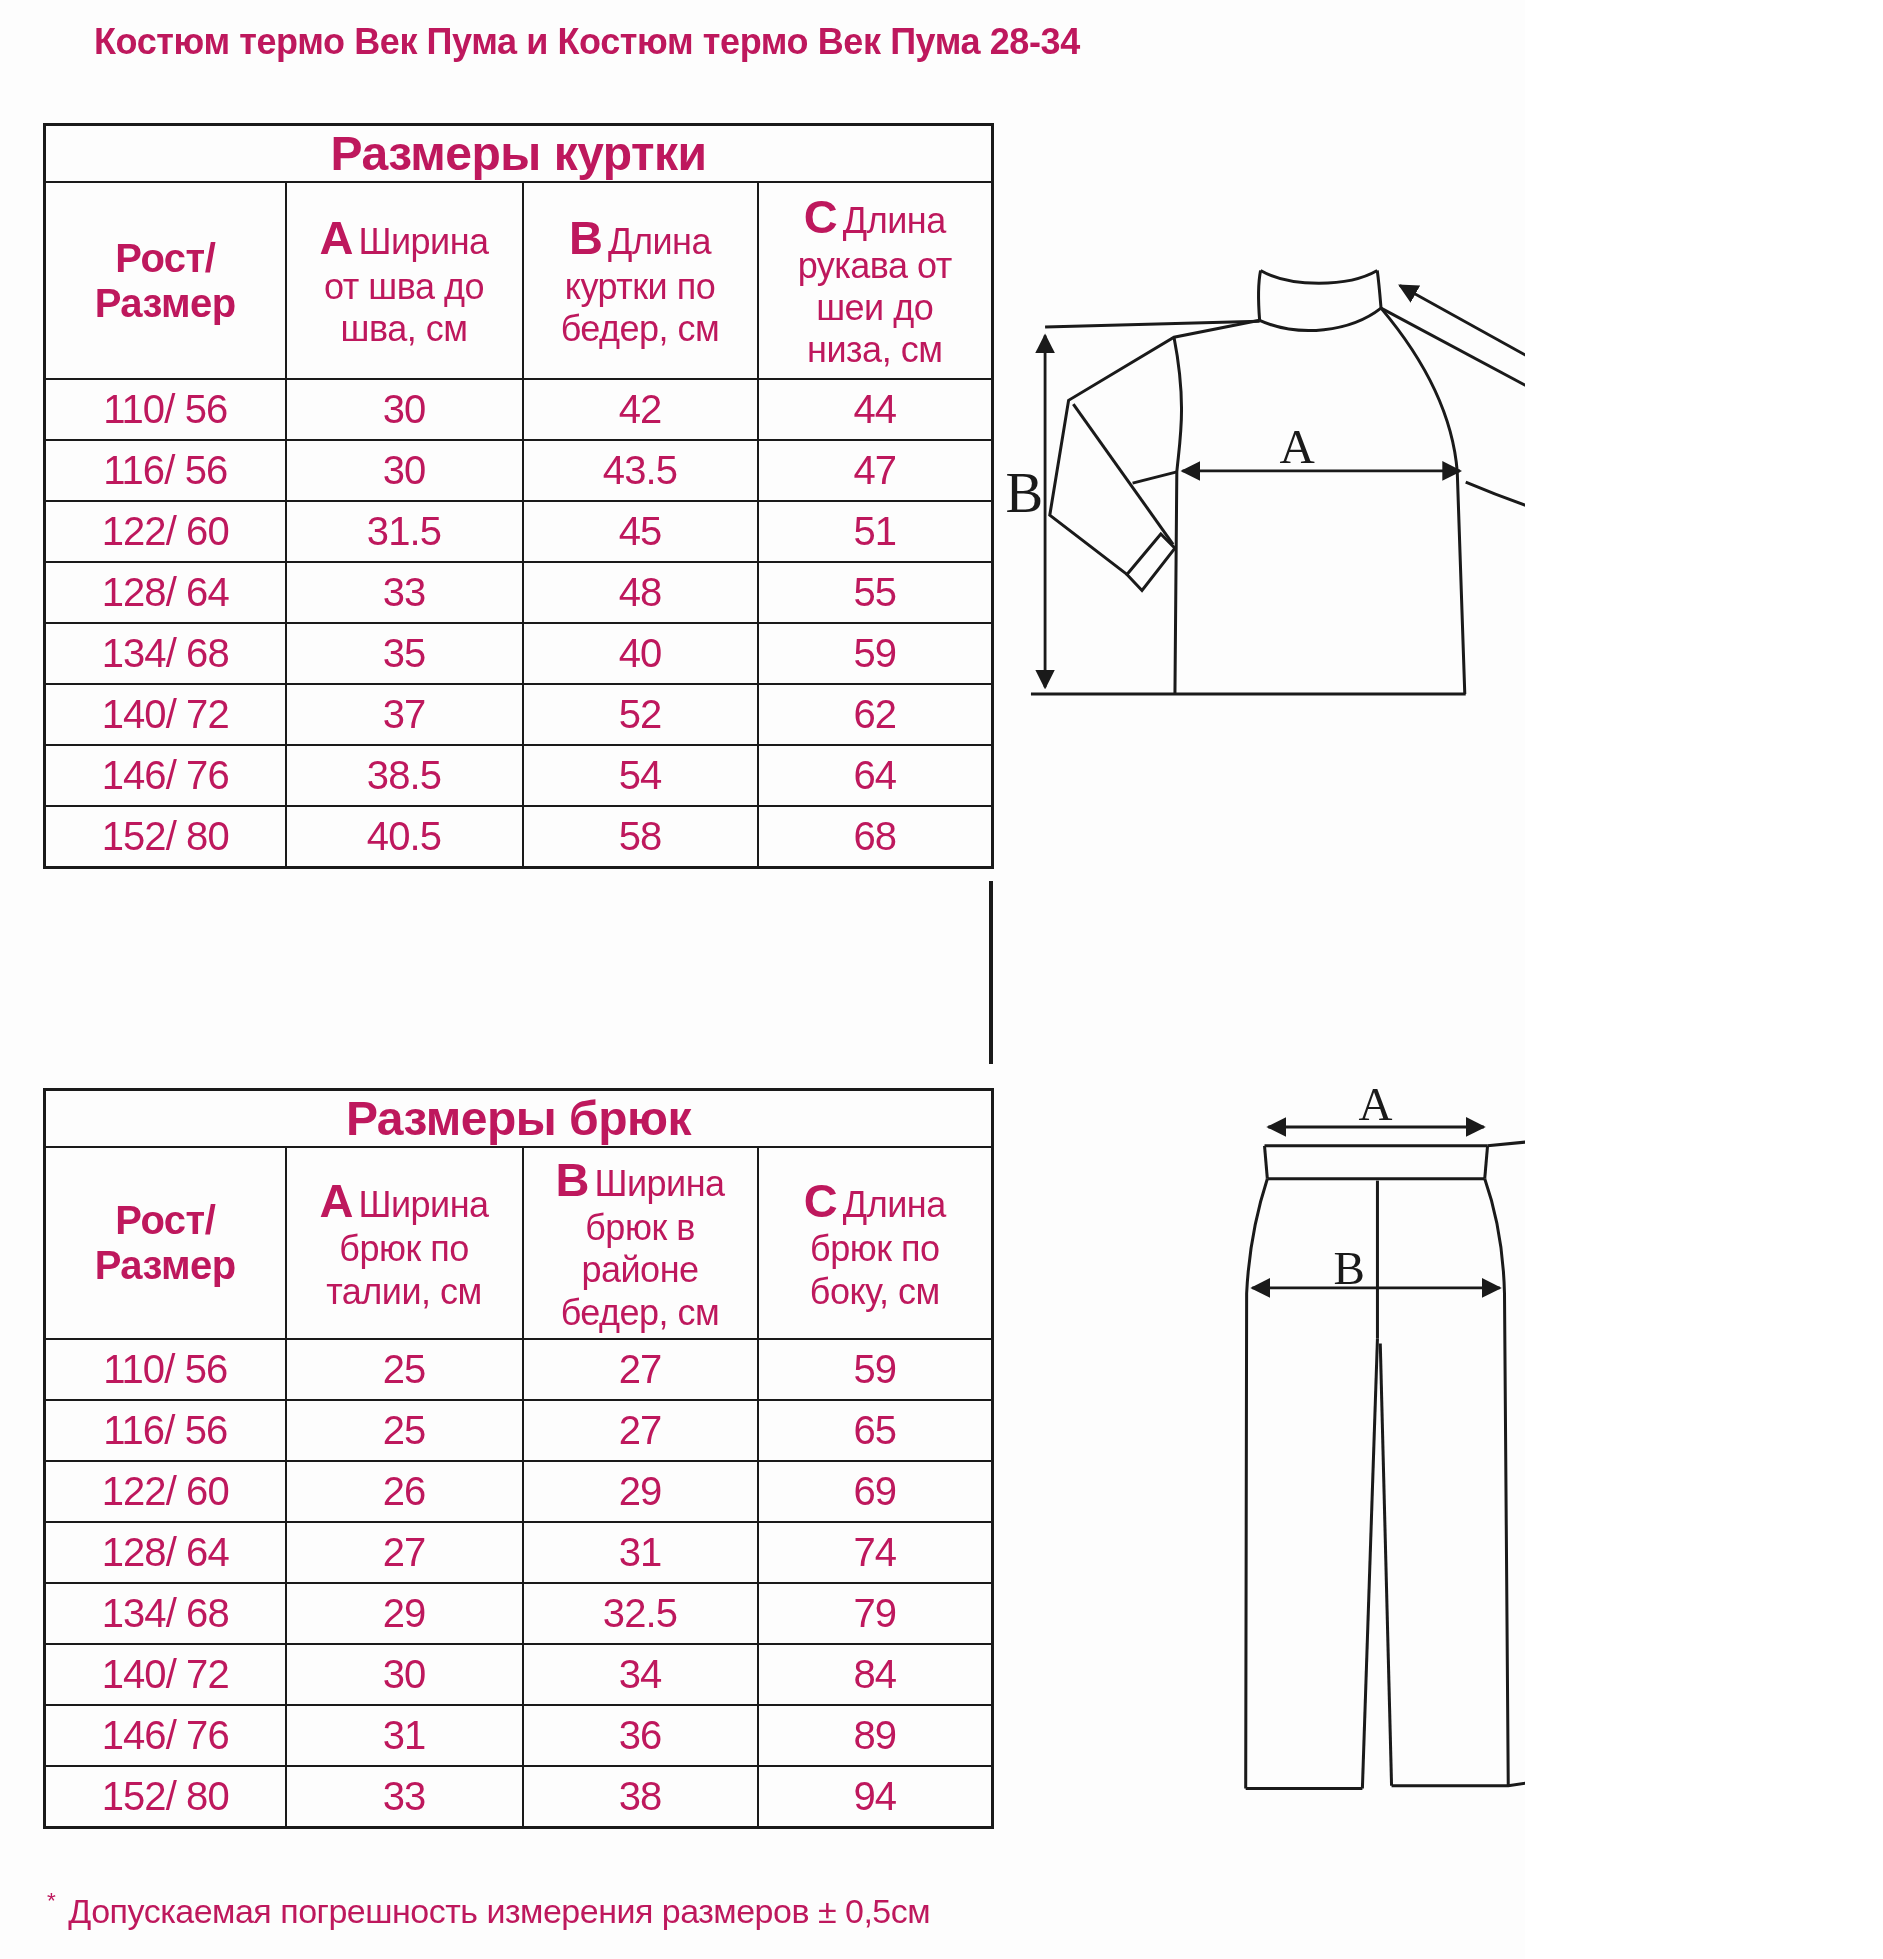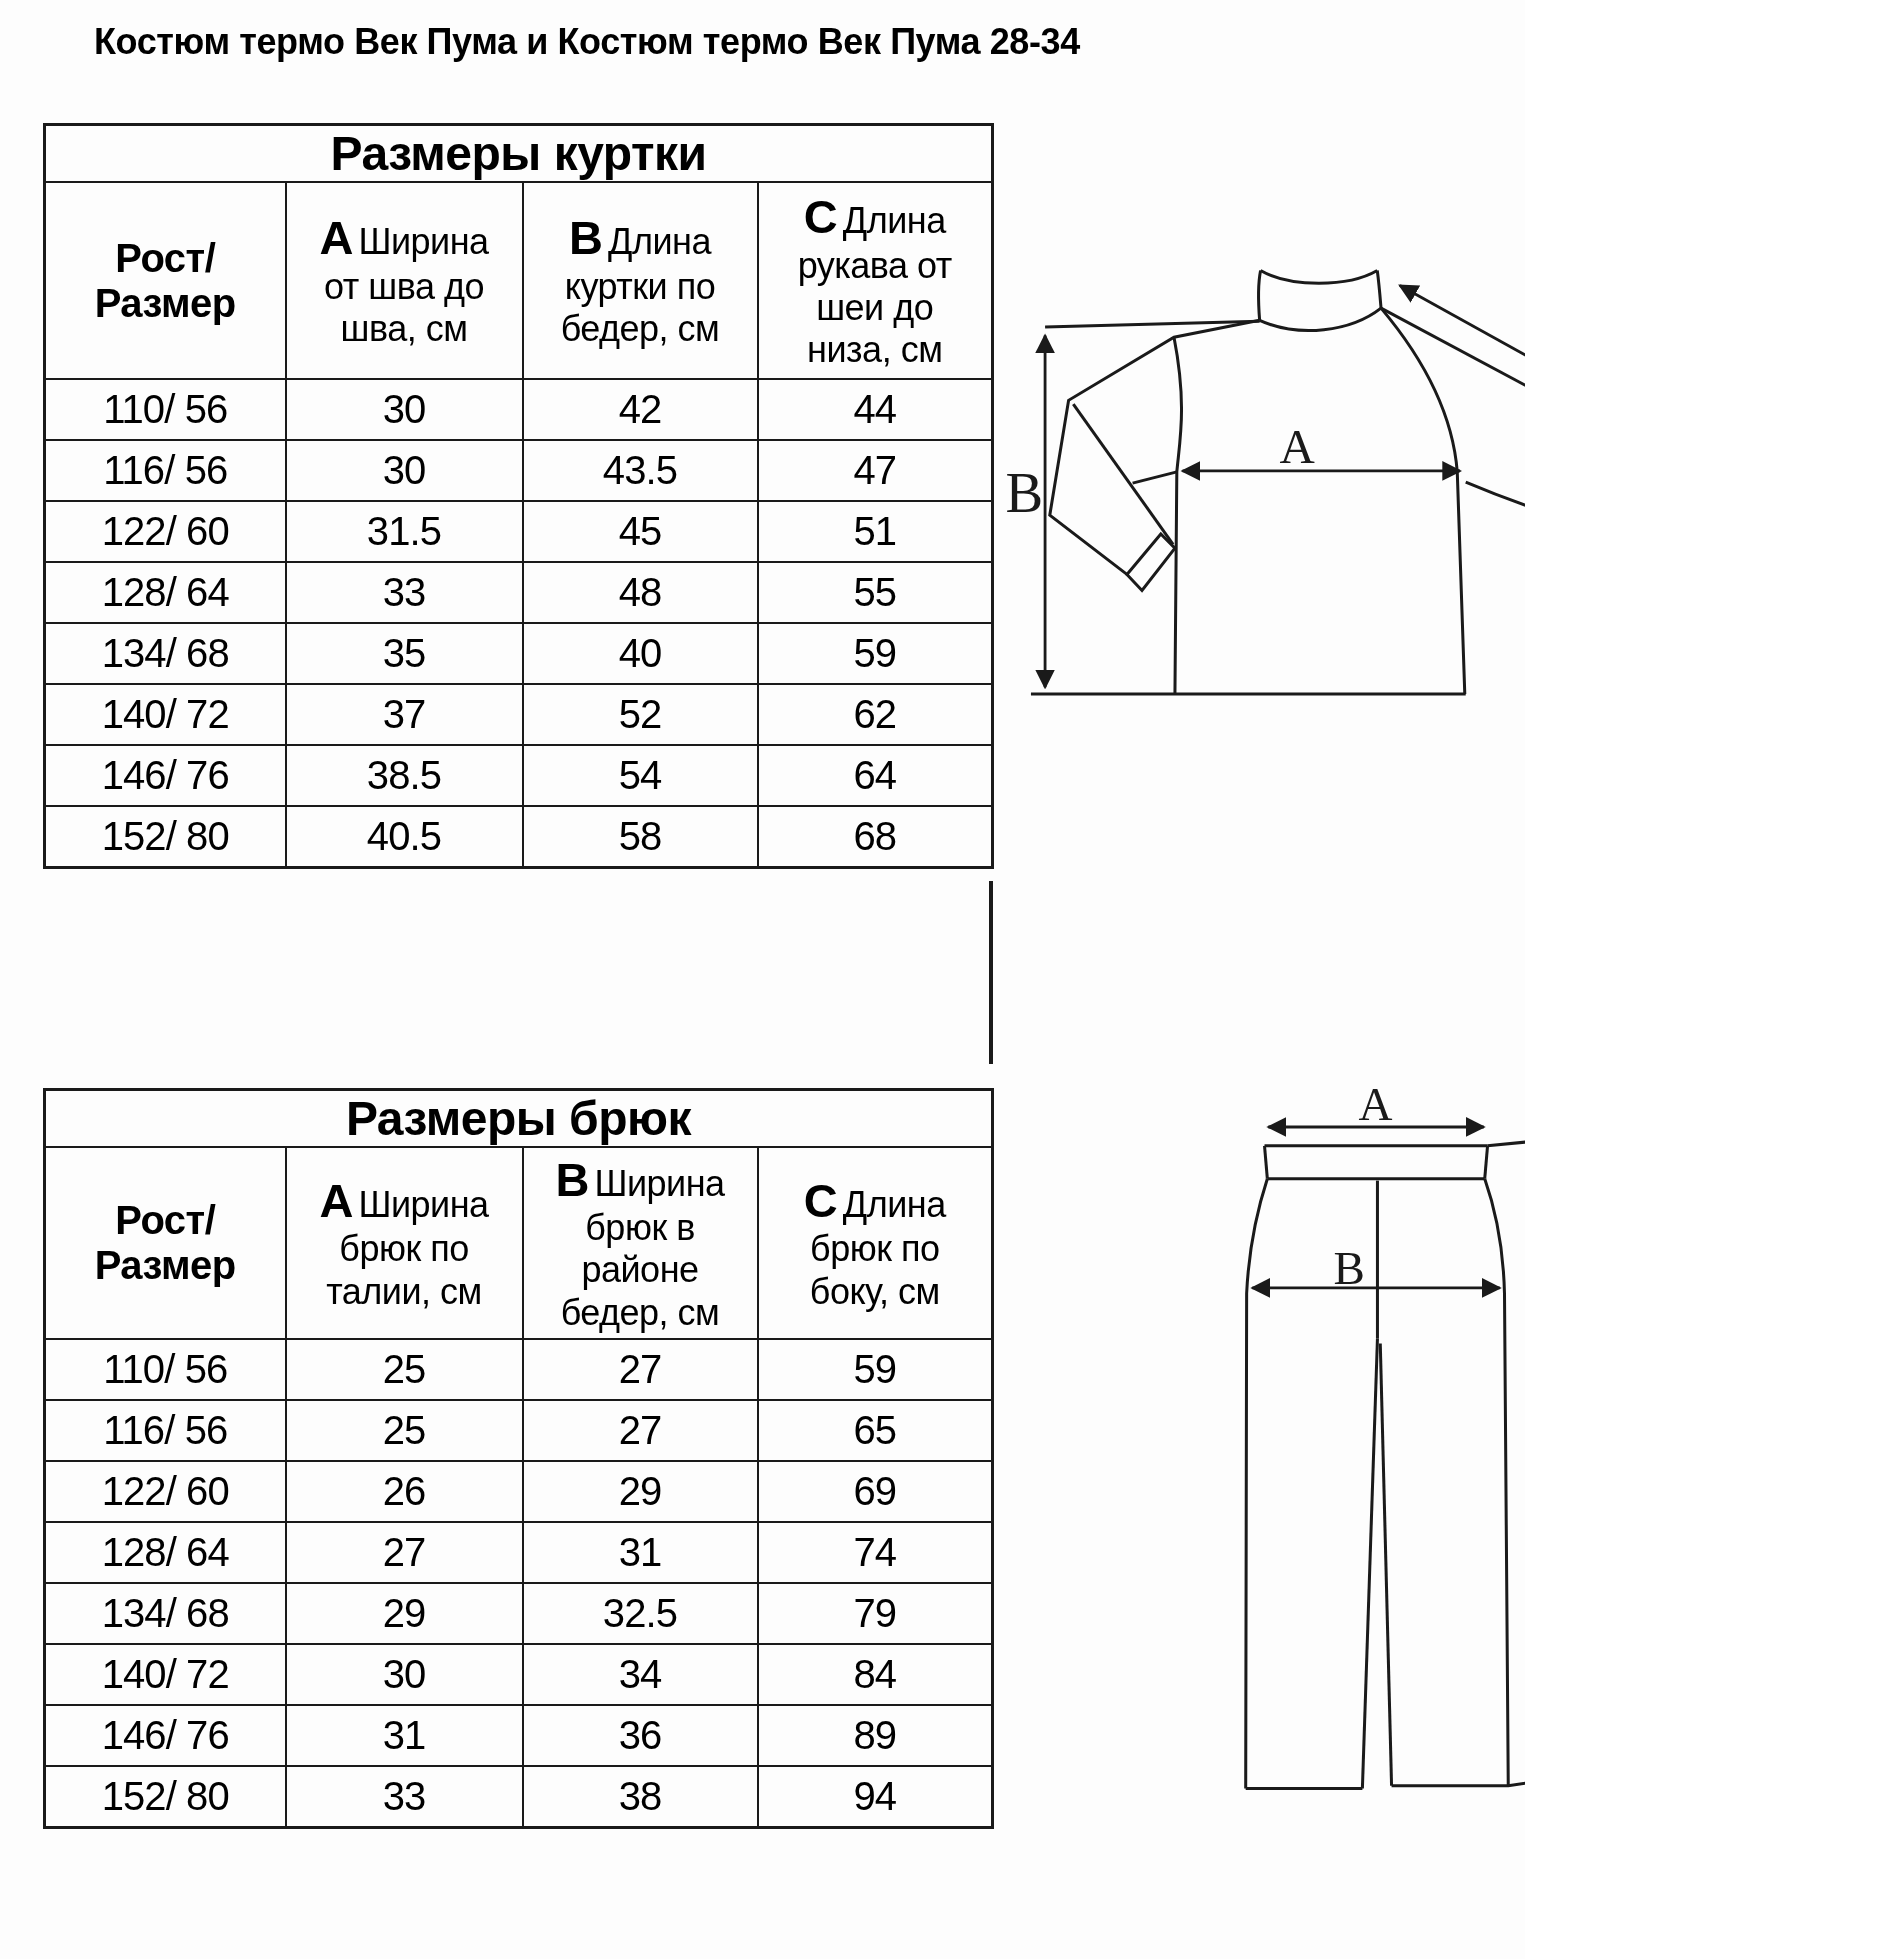--- a/index.html
+++ b/index.html
@@ -1,17 +1,17 @@
 <!DOCTYPE html>
 <html style="font-size:15px"><head>
 <meta charset="utf-8">
 <style>
   html,body{margin:0;padding:0;background:#ffffff;}
   .page{position:relative;width:1525px;height:1960px;background:#fdfdfd;overflow:hidden;
-        font-family:"Liberation Sans",sans-serif;color:#000000;}
+        font-family:"Liberation Sans",sans-serif;color:#be185d;}
   .title{position:absolute;left:94px;top:21px;font-size:36px;font-weight:700;letter-spacing:-0.4px;white-space:nowrap;}
 
   table.size{position:absolute;left:43px;width:949px;border-collapse:collapse;table-layout:fixed;
              border:3.8px solid #1a1a1a;background:#fdfdfd;}
   table.size td{border:2.8px solid #1a1a1a;text-align:center;vertical-align:middle;padding:0;overflow:hidden;}
   td.caption{height:55px;font-size:48px;font-weight:700;letter-spacing:-0.5px;}
   tr.hdr td{font-size:36px;letter-spacing:-0.5px;}
   .jacket tr.hdr td{height:195px;}
   .pants  tr.hdr td{height:190px;}
   .rowhdr{font-size:40px;font-weight:700;letter-spacing:-0.5px;}
@@ -239,15 +239,18 @@
       <path d="M228,757 L352,757 L380,753"></path>
     </g>
     <line class="dim" x1="97" y1="57" x2="326" y2="57" marker-start="url(#ahp)" marker-end="url(#ahp)"></line>
     <line class="dim" x1="80" y1="228" x2="343" y2="228" marker-start="url(#ahp)" marker-end="url(#ahp)"></line>
     <line class="dim" x1="382" y1="86" x2="382" y2="749" marker-start="url(#ahp)" marker-end="url(#ahp)"></line>
     <text class="dl" x="211" y="50" font-size="50" text-anchor="middle">A</text>
     <text class="dl" x="183" y="224" font-size="50" text-anchor="middle">B</text>
     <text class="dl" x="424" y="408" font-size="54" text-anchor="middle">C</text>
   </svg>
 
+  <div class="footnote">
+    <span class="fn-star">*</span><span>Допускаемая погрешность измерения размеров  ± 0,5см</span>
+  </div>
 
 </div>
 
 
 </body></html>

